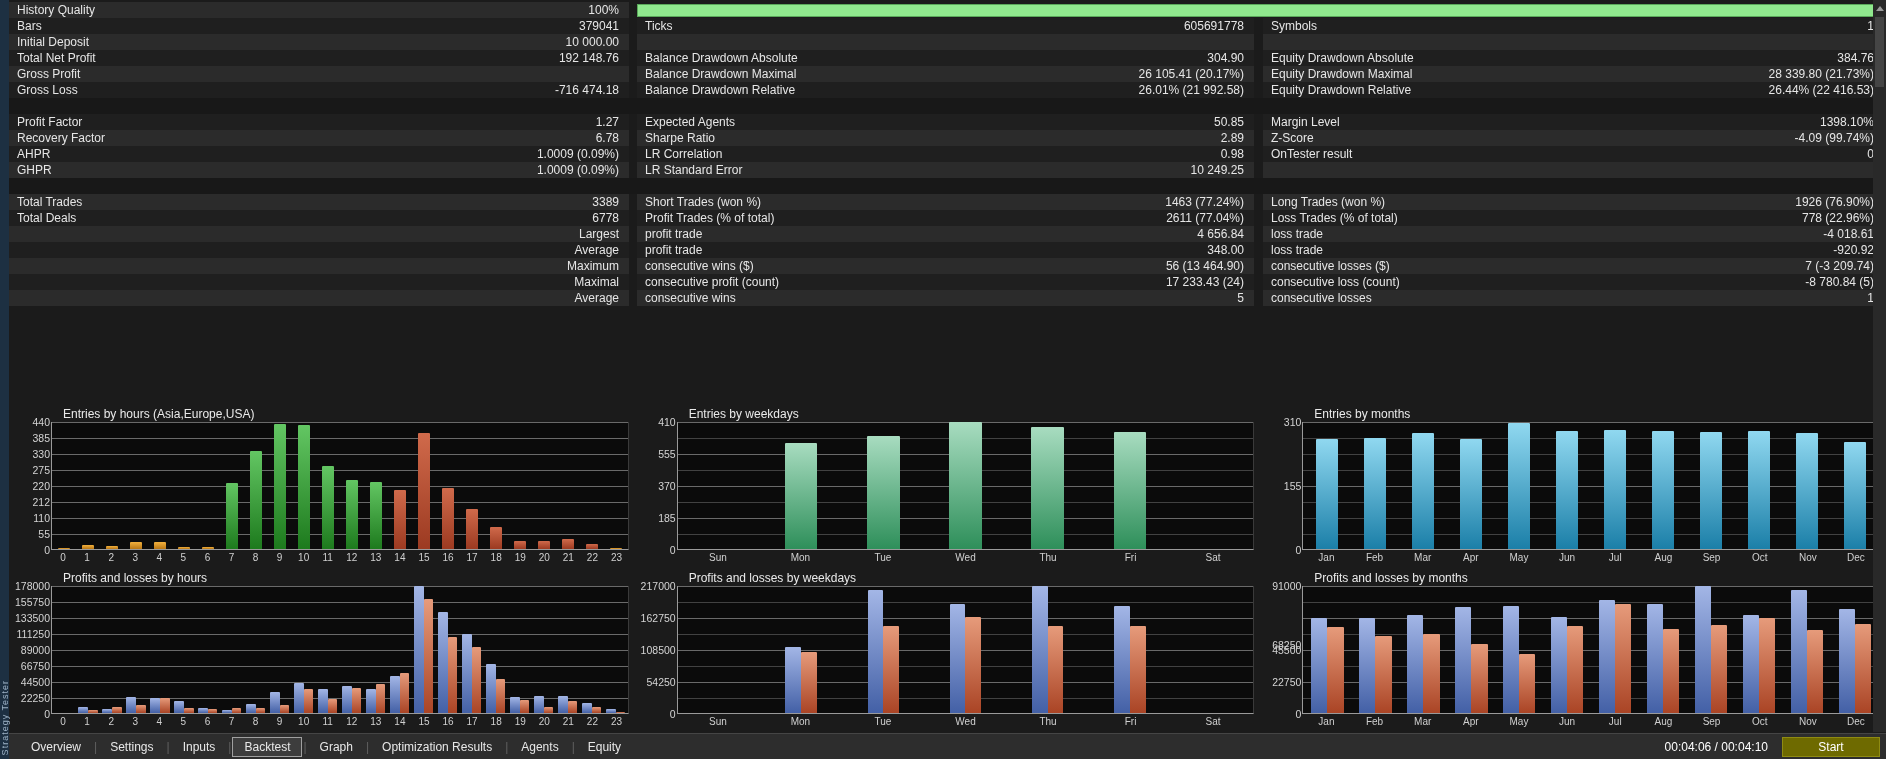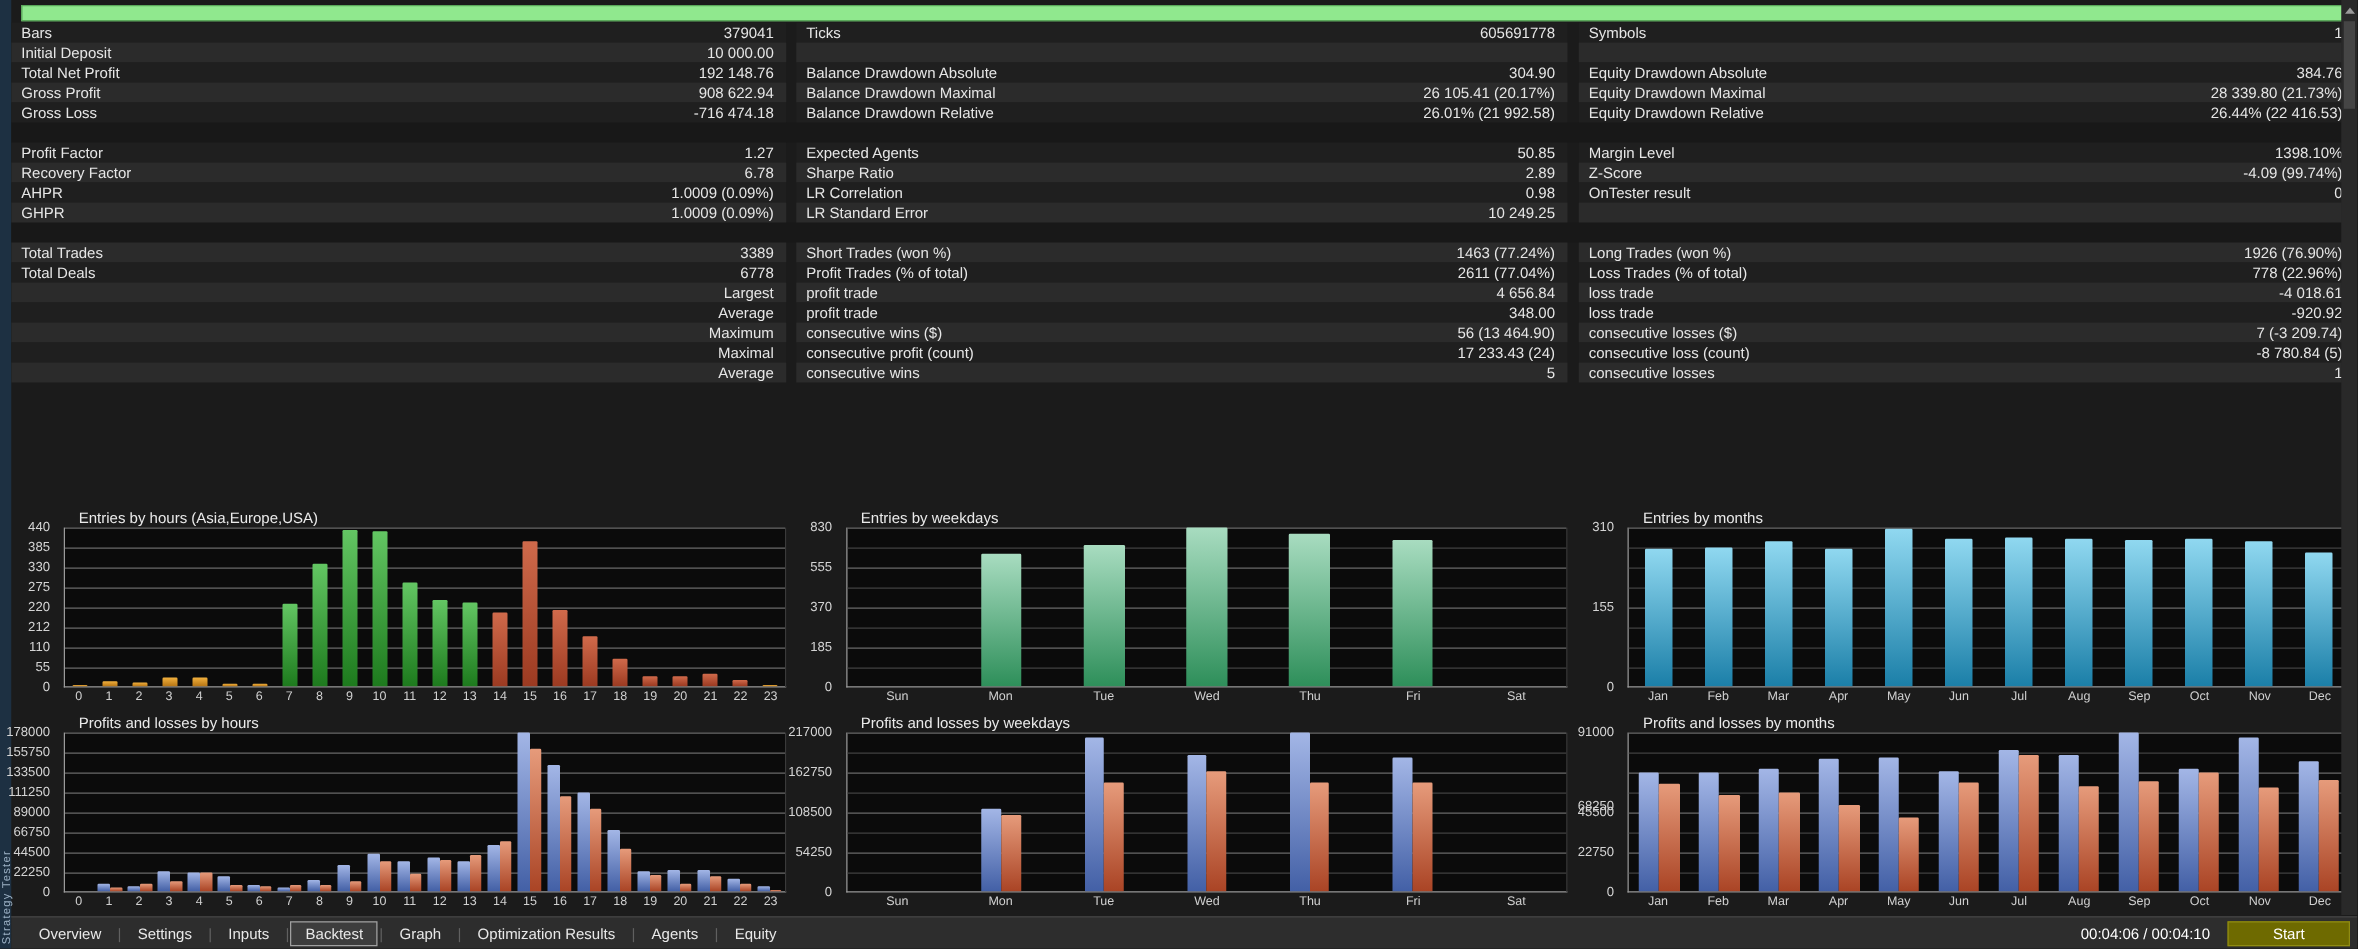--- a/index.html
+++ b/index.html
@@ -30,21 +30,21 @@
   .progress-track { flex:1; margin-left:8px; margin-right:2px; display:flex; align-items:center; }
   .progress-fill { height:13px; width:100%; background:#90e88e; border:1px solid #5aa85a; }
 
   
   .charts { flex:1; display:grid; grid-template-columns:repeat(3,1fr);
     grid-template-rows:160px 160px; column-gap:8px; row-gap:4px; padding:6px 6px 0 2px; }
   .chart { display:flex; flex-direction:column; }
   .chart-title { font-size:12px; color:#eaeaea; height:15px; line-height:15px; margin-left:52px; white-space:nowrap; }
   .chart-body { display:flex; height:128px; }
   .yaxis { width:40px; position:relative; flex:none; }
-  .ytick { position:absolute; right:11px; transform:translateY(-50%); font-size:10.5px; color:#d4d4d4; }
+  .ytick { position:absolute; right:1px; transform:translateY(-50%); font-size:10.5px; color:#d4d4d4; }
   .plot { flex:1; position:relative; background:#0b0b0b;
     border-left:1px solid #9a9a9a; border-bottom:1px solid #9a9a9a; border-right:1px solid #3a3a3a; }
   .gridline { position:absolute; left:0; right:0; height:1px; }
   .gridline.major { background:#6a6a6a; }
   .gridline.minor { background:#424242; }
   .slots { position:absolute; left:0; right:0; top:0; bottom:0; display:flex; align-items:flex-end; }
   .slot { flex:1; height:100%; display:flex; align-items:flex-end; justify-content:center; }
   .bar { border-radius:1px 1px 0 0; }
   .xlabels { display:flex; margin-left:40px; height:15px; }
   .xlabels .xl { flex:1; text-align:center; font-size:10px; color:#d0d0d0; line-height:15px; white-space:nowrap; }
@@ -70,20 +70,24 @@
 <body>
 
 <div class="app">
   <div class="side-strip">
     <div class="vlabel">Strategy Tester</div>
   </div>
 
   <div class="content">
     <div class="stats" id="stats">
         <div class="srow light">
+          <div class="cell c1">
+            <span class="lbl">History Quality</span>
+            <span class="val">100%</span>
+          </div>
           <div class="progress-track">
             <div class="progress-fill" style="background: rgb(144, 232, 142);"></div>
           </div>
         </div>
         <div class="srow dark">
           <div class="cell c1">
             <span class="lbl">Bars</span>
             <span class="val">379041</span>
           </div>
           <div class="cell c2">
@@ -119,21 +123,20 @@
             <span class="val">304.90</span>
           </div>
           <div class="cell c3">
             <span class="lbl">Equity Drawdown Absolute</span>
             <span class="val">384.76</span>
           </div>
         </div>
         <div class="srow light">
           <div class="cell c1">
             <span class="lbl">Gross Profit</span>
-            <span class="val">908 622.94</span>
           </div>
           <div class="cell c2">
             <span class="lbl">Balance Drawdown Maximal</span>
             <span class="val">26 105.41 (20.17%)</span>
           </div>
           <div class="cell c3">
             <span class="lbl">Equity Drawdown Maximal</span>
             <span class="val">28 339.80 (21.73%)</span>
           </div>
         </div>
@@ -438,21 +441,21 @@
             <span class="xl">20</span>
             <span class="xl">21</span>
             <span class="xl">22</span>
             <span class="xl">23</span>
           </div>
         </div>
         <div class="chart">
           <div class="chart-title">Entries by weekdays</div>
           <div class="chart-body">
             <div class="yaxis">
-              <span class="ytick" style="top: 0px;">830</span>
+              <span class="ytick" style="top: 0px;">410</span>
               <span class="ytick" style="top: 32px;">555</span>
               <span class="ytick" style="top: 64px;">370</span>
               <span class="ytick" style="top: 96px;">185</span>
               <span class="ytick" style="top: 128px;">0</span>
             </div>
             <div class="plot">
               <div class="gridline major" style="top: 0px;"></div>
               <div class="gridline minor" style="top: 16px;"></div>
               <div class="gridline major" style="top: 32px;"></div>
               <div class="gridline minor" style="top: 48px;"></div>

